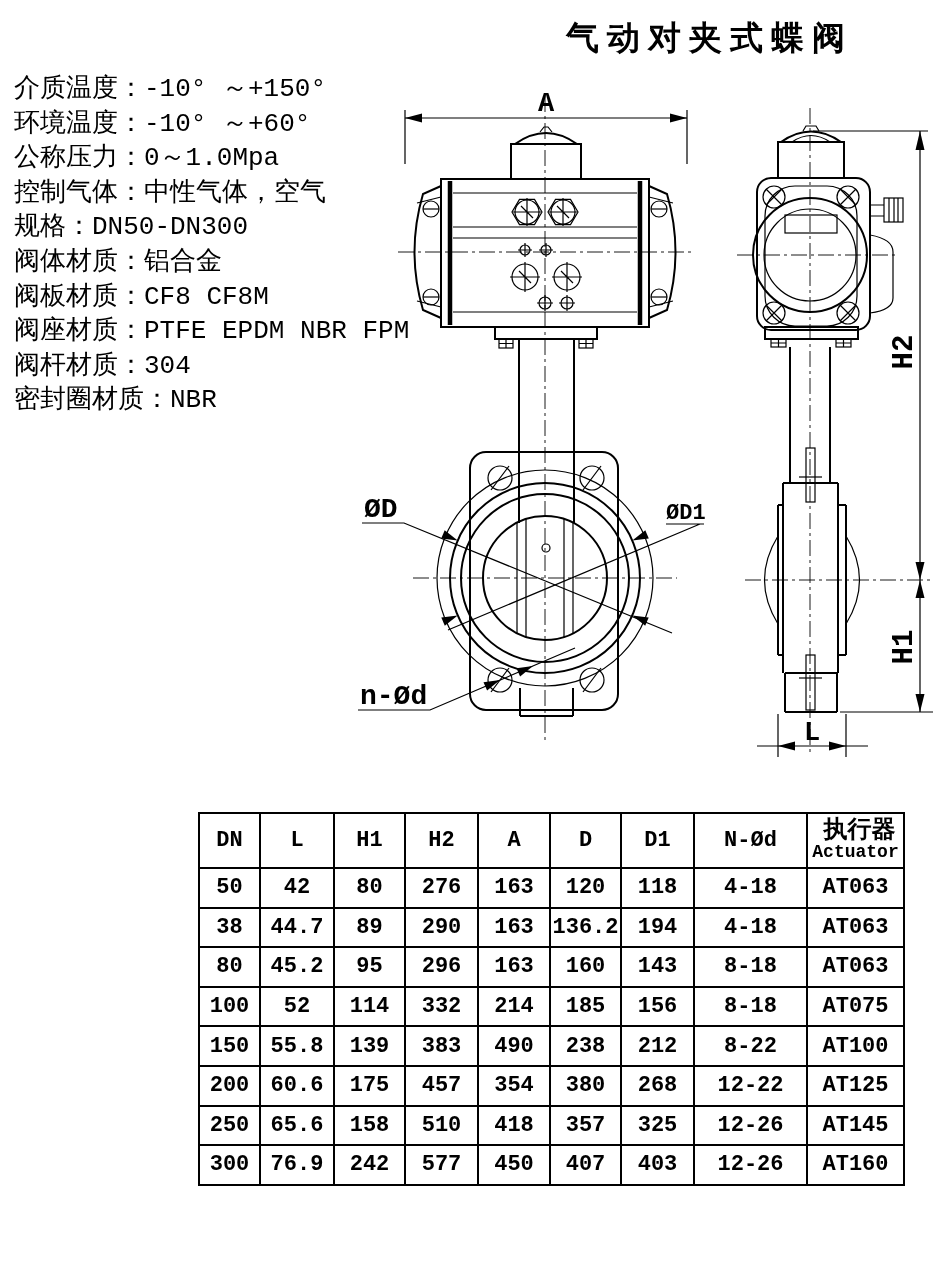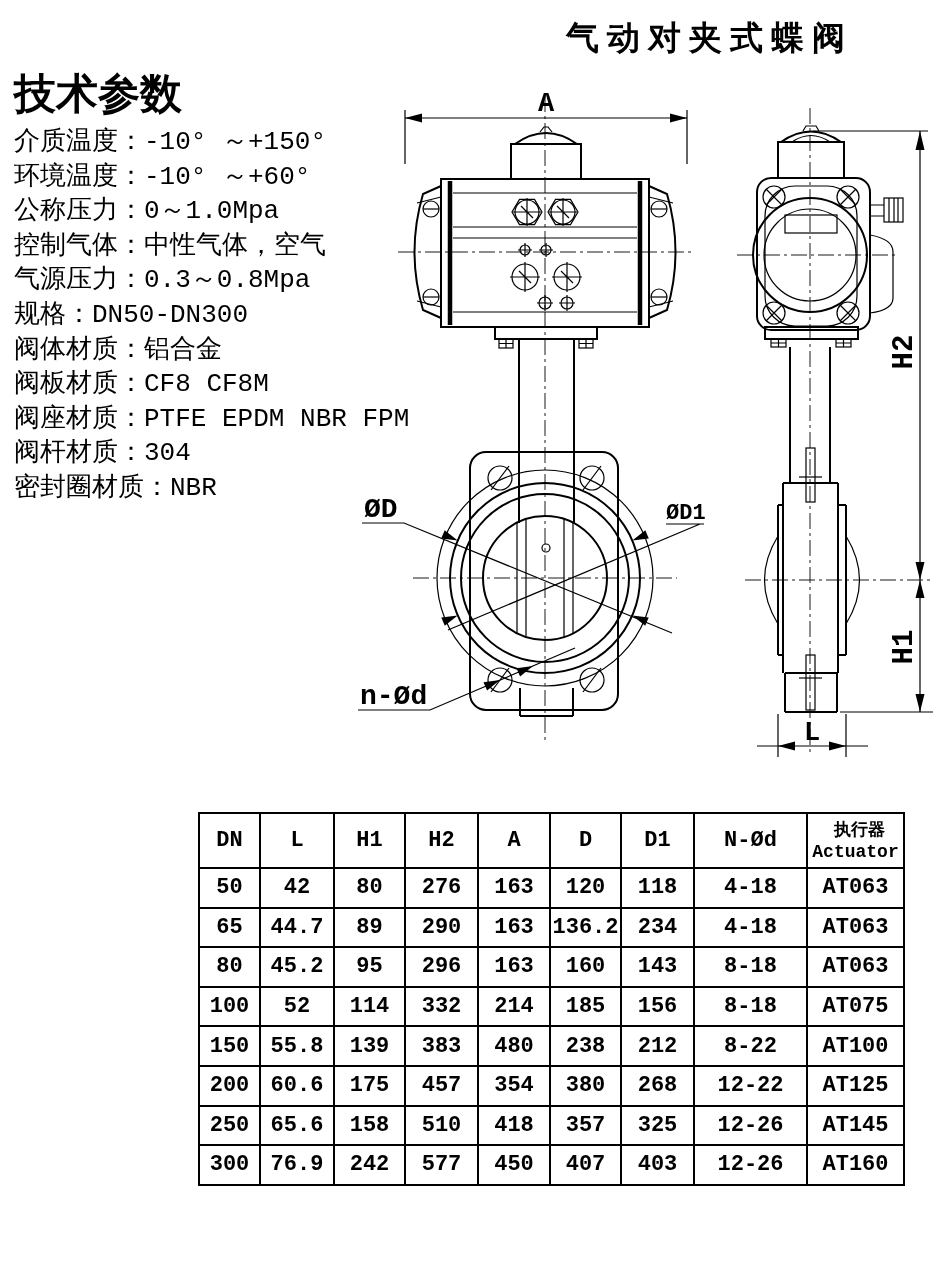--- a/index.html
+++ b/index.html
@@ -21,37 +21,35 @@
   .arw{fill:#000;stroke:none;}
   .lbl{font-family:"Liberation Mono",monospace;font-weight:bold;fill:#000;}
   
   .dim-table{position:absolute;left:198px;top:812px;width:705px;border-collapse:collapse;
              table-layout:fixed;font-family:"Liberation Mono","Liberation Serif",monospace;
              font-weight:bold;border-radius:10px;}
   .dim-table th,.dim-table td{border:2px solid #000;text-align:center;vertical-align:middle;
              padding:0;font-size:22px;background:#fff;}
   .dim-table th{height:53px;font-weight:bold;}
   .dim-table td{height:37.6px;}
-  .th-cn{font-size:17px;line-height:23px;font-weight:bold;padding-left:8px;}
+  .th-cn{font-size:24px;line-height:23px;font-weight:bold;padding-left:8px;}
   .th-en{font-size:18px;line-height:20px;font-weight:bold;font-family:Liberation Mono, monospace;}
 </style>
 </head>
 <body>
 
 <div class="sheet">
 
   <div class="title">气动对夹式蝶阀</div>
 
   <div class="tech">
-    <div class="tech-heading">技术参数</div>
     <div class="tp-line">介质温度：-10° ～+150°</div>
     <div class="tp-line">环境温度：-10° ～+60°</div>
     <div class="tp-line">公称压力：0～1.0Mpa</div>
     <div class="tp-line">控制气体：中性气体，空气</div>
-    <div class="tp-line">气源压力：0.3～0.8Mpa</div>
     <div class="tp-line">规格：DN50-DN300</div>
     <div class="tp-line">阀体材质：铝合金</div>
     <div class="tp-line">阀板材质：CF8 CF8M</div>
     <div class="tp-line">阀座材质：PTFE EPDM NBR FPM</div>
     <div class="tp-line">阀杆材质：304</div>
     <div class="tp-line">密封圈材质：NBR</div>
   </div>
 
   <svg class="drawing" width="585" height="676" viewBox="355 88 585 676">
 
@@ -252,27 +250,27 @@
           <td>42</td>
           <td>80</td>
           <td>276</td>
           <td>163</td>
           <td>120</td>
           <td>118</td>
           <td>4-18</td>
           <td>AT063</td>
         </tr>
         <tr>
-          <td>65</td>
+          <td>38</td>
           <td>44.7</td>
           <td>89</td>
           <td>290</td>
           <td>163</td>
           <td>136.2</td>
-          <td>234</td>
+          <td>194</td>
           <td>4-18</td>
           <td>AT063</td>
         </tr>
         <tr>
           <td>80</td>
           <td>45.2</td>
           <td>95</td>
           <td>296</td>
           <td>163</td>
           <td>160</td>
@@ -289,21 +287,21 @@
           <td>185</td>
           <td>156</td>
           <td>8-18</td>
           <td>AT075</td>
         </tr>
         <tr>
           <td>150</td>
           <td>55.8</td>
           <td>139</td>
           <td>383</td>
-          <td>480</td>
+          <td>490</td>
           <td>238</td>
           <td>212</td>
           <td>8-22</td>
           <td>AT100</td>
         </tr>
         <tr>
           <td>200</td>
           <td>60.6</td>
           <td>175</td>
           <td>457</td>

